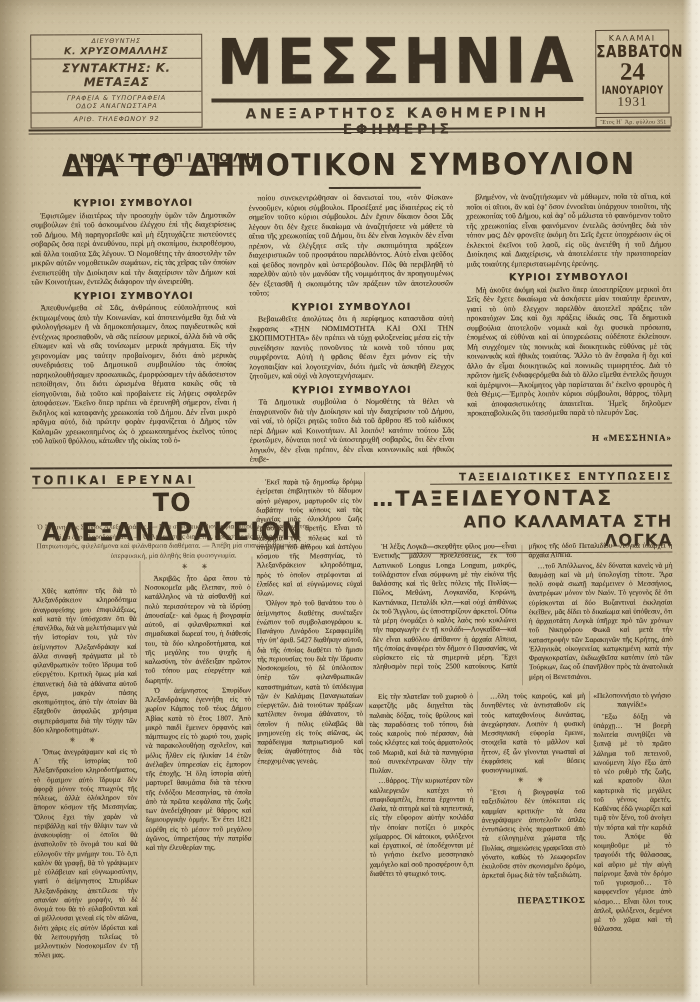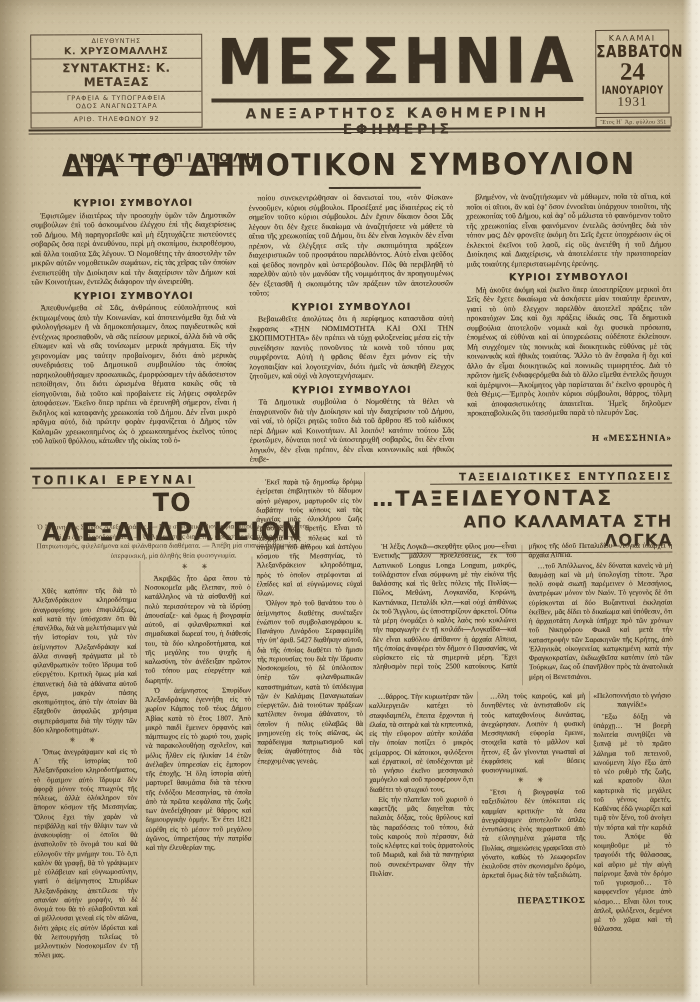--- a/index.html
+++ b/index.html
@@ -17,21 +17,21 @@
   .edge-right{position:absolute;top:0;right:0;width:17px;height:100%;
     background:linear-gradient(90deg, rgba(240,234,220,0) 0%, #ece5d4 55%, #f2ecdd 100%);}
   .edge-bottom{position:absolute;left:0;bottom:0;width:100%;height:12px;
     background:linear-gradient(0deg, rgba(236,229,214,.85), rgba(236,229,214,0));}
   .stain{position:absolute;pointer-events:none;border-radius:50%;}
   .stain.s1{left:-40px;top:640px;width:160px;height:300px;background:radial-gradient(closest-side, rgba(98,76,44,.12), transparent);}
   .stain.s2{left:540px;top:40px;width:200px;height:160px;background:radial-gradient(closest-side, rgba(120,96,58,.08), transparent);}
   .content{position:absolute;inset:0;transform:rotate(-0.25deg);transform-origin:50% 45%;}
 
   
-  .mh-left{position:absolute;left:32px;top:33px;width:170px;height:92px;border:1px solid #574836;text-align:center;color:#4a3b28;}
+  .mh-left{position:absolute;left:32px;top:33px;width:170px;height:92px;border:1px solid #574836;text-align:center;color:#4a3b28;font-style:italic;}
   .mh-row{border-bottom:1px solid #574836;padding:2px 1px;}
   .mh-row:last-child{border-bottom:none;}
   .t-tiny{font-family:"DejaVu Sans",sans-serif;font-size:6.5px;letter-spacing:.8px;}
   .t-name{font-family:"DejaVu Sans",sans-serif;font-size:9.5px;font-weight:bold;letter-spacing:.6px;}
   .t-med{font-family:"DejaVu Sans",sans-serif;font-size:12px;font-weight:bold;letter-spacing:.4px;}
   .mh-center{position:absolute;left:204px;top:26px;width:390px;text-align:center;}
   .mh-title{font-family:"DejaVu Sans",sans-serif;font-weight:900;font-size:56px;line-height:64px;
     letter-spacing:4px;color:#3a3023;transform:scaleY(1.12);transform-origin:top center;
     text-shadow:0 0 1px rgba(58,48,35,.8);}
   .mh-rule{margin:8px auto 3px auto;width:372px;height:4px;background:#43382a;}
@@ -177,22 +177,22 @@
     <div class="k3">ΤΑΞΕΙΔΙΩΤΙΚΕΣ ΕΝΤΥΠΩΣΕΙΣ</div>
     <div class="hl3">…ΤΑΞΕΙΔΕΥΟΝΤΑΣ</div>
     <div class="hl3b">ΑΠΟ ΚΑΛΑΜΑΤΑ ΣΤΗ ΛΟΓΚΑ</div>
 
     <div class="lead2">
         <div class="b-p">Ἡ λέξις Λογκᾶ—σκεφθῆτε φίλος μου—εἶναι Ἑνετικῆς μᾶλλον προελεύσεως, ἐκ τοῦ Λατινικοῦ Longus Longa Longum, μακρύς, τοὐλάχιστον εἶναι σύμφωνη μὲ τὴν εἰκόνα τῆς θαλάσσης καὶ τὶς θεῖες πόλεις τῆς Πυλίας—Πύλος, Μεθώνη, Λογκανίδα, Κορώνη, Καντιάνικα, Πεταλίδι κλπ.—καὶ οὐχὶ ἀπιθάνως ἐκ τοῦ Ἄγγλου, ὡς ὑποστηρίζουν ἀρκετοί. Οὕτω τὰ μέρη ὀνομάζει ὁ καλὸς λαὸς ποὺ κυκλώνει τὴν παραγωγὴν ἐν τῇ κοιλάδι—Λογκαΐδα—καὶ δὲν εἶναι καθόλου ἀπίθανον ἡ ἀρχαία Αἴπεια, τῆς ὁποίας ἀναφέρει τὸν δῆμον ὁ Παυσανίας, νὰ εὑρίσκετο εἰς τὰ σημερινὰ μέρη. Ἔχει πληθυσμὸν περὶ τοὺς 2500 κατοίκους. Κατὰ μῆκος τῆς ὁδοῦ Πεταλιδίου—Λογκᾶ ὑπάρχει ἡ ἀρχαία Αἴπεια.</div>
         <div class="b-p">…τοῦ Ἀπόλλωνος, δὲν δύναται κανεὶς νὰ μὴ θαυμάσῃ καὶ νὰ μὴ ὑπολογίσῃ τίποτε. Ἄρα πολὺ σοφὰ σιωπῇ παρέμεινεν ὁ Μεσσήνιος, ἀνατρέφων μόνον τὸν Ναόν. Τὸ γεγονὸς δὲ ὅτι εὑρίσκονται αἱ δύο Βυζαντιναὶ ἐκκλησίαι ἐκεῖθεν, μᾶς δίδει τὸ δικαίωμα καὶ ὑπόθεσιν, ὅτι ἡ ἀρχαιοτάτη Λογκὰ ὑπῆρχε πρὸ τῶν χρόνων τοῦ Νικηφόρου Φωκᾶ καὶ μετὰ τὴν καταστροφὴν τῶν Σαρακηνῶν τῆς Κρήτης, ἀπὸ Ἑλληνικὰς οἰκογενείας κατῳκημένη κατὰ τὴν Φραγκοκρατίαν, ἐκδιωχθεῖσα κατόπιν ὑπὸ τῶν Τούρκων, ἕως οὗ ἐπανῆλθον πρὸς τὰ ἀνατολικὰ μέρη οἱ Βενετσιάνοι.</div>
       </div>
 
     <div class="abscol" style="left:368px;top:692px;width:104px;height:293px;">
+        <div class="b-p">Εἰς τὴν πλατεῖαν τοῦ χωριοῦ ὁ καφετζῆς μᾶς διηγεῖται τὰς παλαιὰς δόξας, τοὺς θρύλους καὶ τὰς παραδόσεις τοῦ τόπου, διὰ τοὺς καιροὺς ποὺ πέρασαν, διὰ τοὺς κλέφτες καὶ τοὺς ἀρματολοὺς τοῦ Μωριᾶ, καὶ διὰ τὰ πανηγύρια ποὺ συνεκέντρωναν ὅλην τὴν Πυλίαν.</div>
         <div class="b-p">…θάρρος. Τὴν κυριωτέραν τῶν καλλιεργειῶν κατέχει τὸ σταφιδαμπέλι, ἔπειτα ἔρχονται ἡ ἐλαία, τὰ σιτηρὰ καὶ τὰ κηπευτικά, εἰς τὴν εὔφορον αὐτὴν κοιλάδα τὴν ὁποίαν ποτίζει ὁ μικρὸς χείμαρρος. Οἱ κάτοικοι, φιλόξενοι καὶ ἐργατικοί, σὲ ὑποδέχονται μὲ τὸ γνήσιο ἐκεῖνο μεσσηνιακὸ χαμόγελο καὶ σοῦ προσφέρουν ὅ,τι διαθέτει τὸ φτωχικό τους.</div>
-        <div class="b-p">Εἰς τὴν πλατεῖαν τοῦ χωριοῦ ὁ καφετζῆς μᾶς διηγεῖται τὰς παλαιὰς δόξας, τοὺς θρύλους καὶ τὰς παραδόσεις τοῦ τόπου, διὰ τοὺς καιροὺς ποὺ πέρασαν, διὰ τοὺς κλέφτες καὶ τοὺς ἀρματολοὺς τοῦ Μωριᾶ, καὶ διὰ τὰ πανηγύρια ποὺ συνεκέντρωναν ὅλην τὴν Πυλίαν.</div>
       </div>
     <div class="abscol" style="left:480px;top:692px;width:104px;height:293px;">
         <div class="b-p">…ὅλη τοὺς καιρούς, καὶ μὴ δυνηθέντες νὰ ἀντισταθοῦν εἰς τοὺς καταχθονίους δυνάστας, ἀνεχώρησαν. Λοιπὸν ἡ φυσικὴ Μεσσηνιακὴ εὐφορία ἔμεινε, στοιχεῖα κατὰ τὸ μᾶλλον καὶ ἧττον, ἐξ ὧν γίνονται γνωσταὶ αἱ ἐκφράσεις καὶ θέσεις φυσιογνωμικαί.</div>
         <div class="b-stars">✳ ✳</div>
         <div class="b-p">Ἔτσι ἡ βιογραφία τοῦ ταξειδιώτου δὲν ὑπόκειται εἰς καμμίαν κριτικήν· τὰ ὅσα ἀνεγράψαμεν ἀποτελοῦν ἁπλᾶς ἐντυπώσεις ἑνὸς περαστικοῦ ἀπὸ τὰ εὐλογημένα χώματα τῆς Πυλίας, σημειώσεις γραφεῖσαι στὸ γόνατο, καθὼς τὸ λεωφορεῖον ἐκυλοῦσε στὸν σκονισμένο δρόμο, ἀρκεταὶ ὅμως διὰ τὸν ταξειδιώτη.</div>
         <div class="b-s">ΠΕΡΑΣΤΙΚΟΣ</div>
       </div>
     <div class="abscol" style="left:592px;top:692px;width:78px;height:293px;">
         <div class="b-c">«Πελοποννήσιο τὸ γνήσιο παιγνίδι!»</div>
         <div class="b-p">Ἔξω δόξῃ νὰ ὑπάρχῃ… Ἡ βοερὴ πολιτεία συνηθίζει νὰ ξυπνᾷ μὲ τὸ πρῶτο λάλημα τοῦ πετεινοῦ, κινούμενη λίγο ἔξω ἀπὸ τὸ νέο ρυθμὸ τῆς ζωῆς, καὶ κρατοῦν ὅλοι καρτερικὰ τὶς μεγάλες τοῦ γένους ἀρετές. Καθένας ἐδῶ γνωρίζει καὶ τιμᾷ τὸν ξένο, τοῦ ἀνοίγει τὴν πόρτα καὶ τὴν καρδιά του. Ἀπόψε θὰ κοιμηθοῦμε μὲ τὸ τραγούδι τῆς θάλασσας, καὶ αὔριο μὲ τὴν αὐγὴ παίρνομε ξανὰ τὸν δρόμο τοῦ γυρισμοῦ… Τὸ καφφενεῖον γέμισε ἀπὸ κόσμο… Εἶναι ὅλοι τους ἁπλοῖ, φιλόξενοι, δεμένοι μὲ τὸ χῶμα καὶ τὴ θάλασσα.</div>

